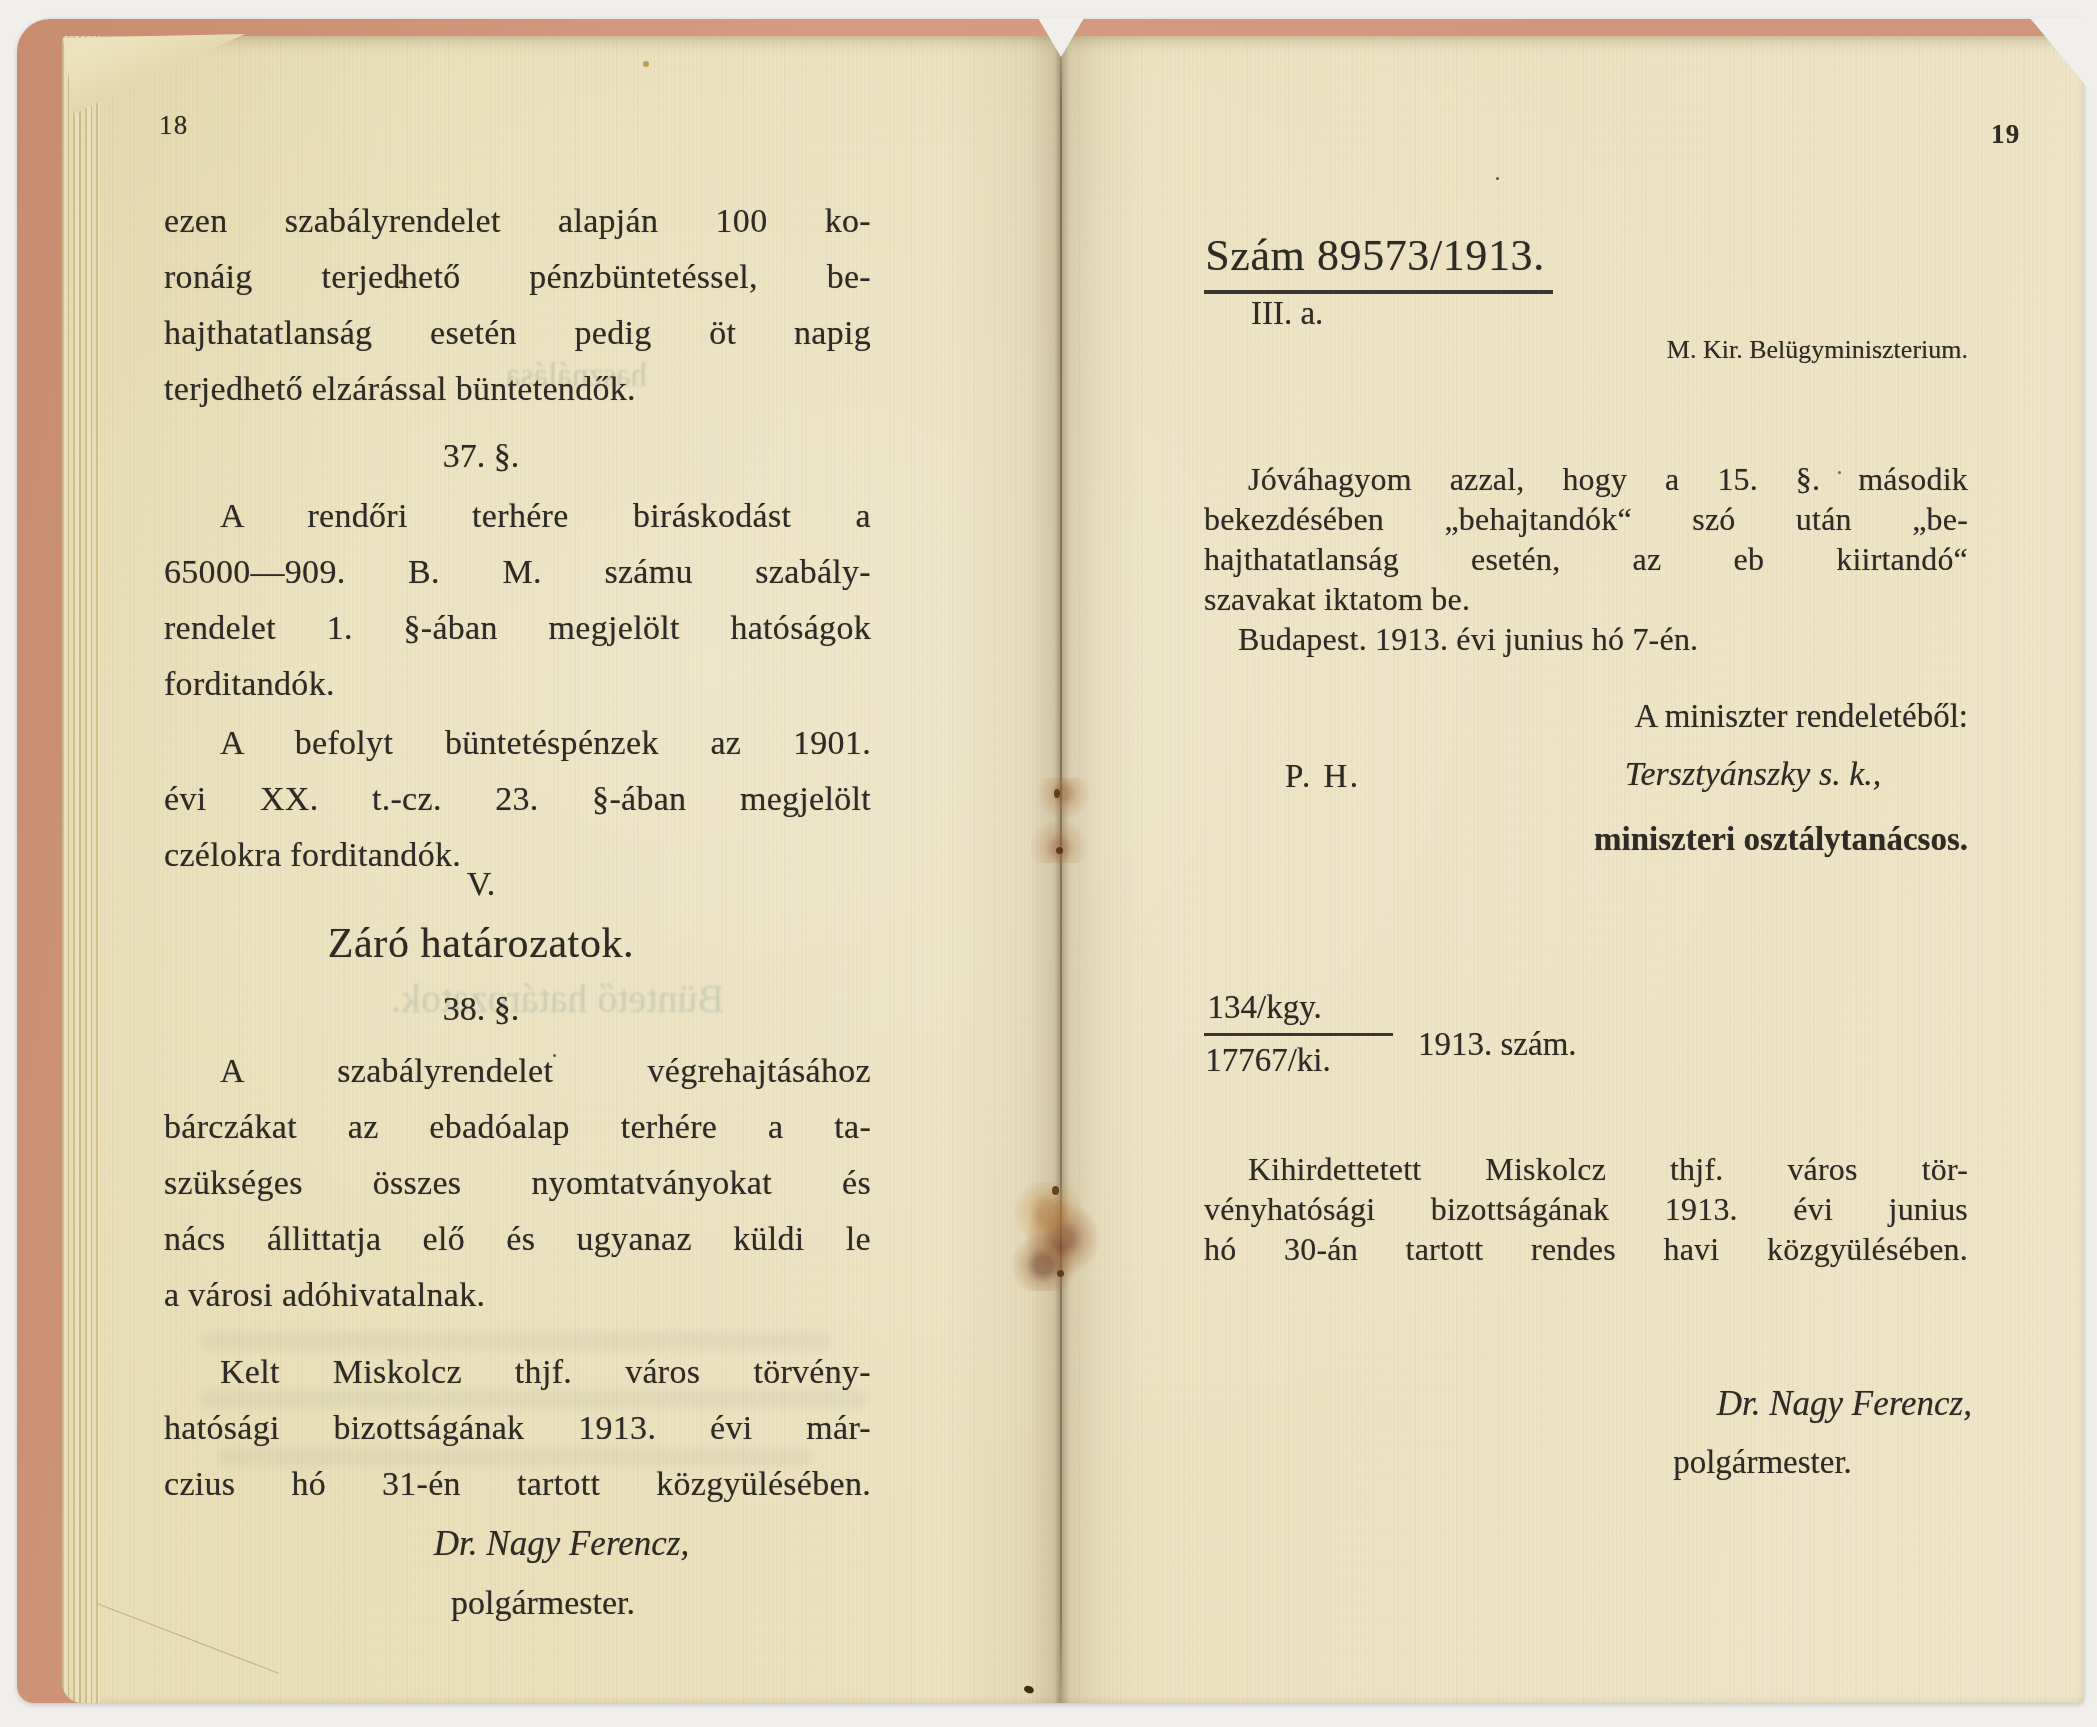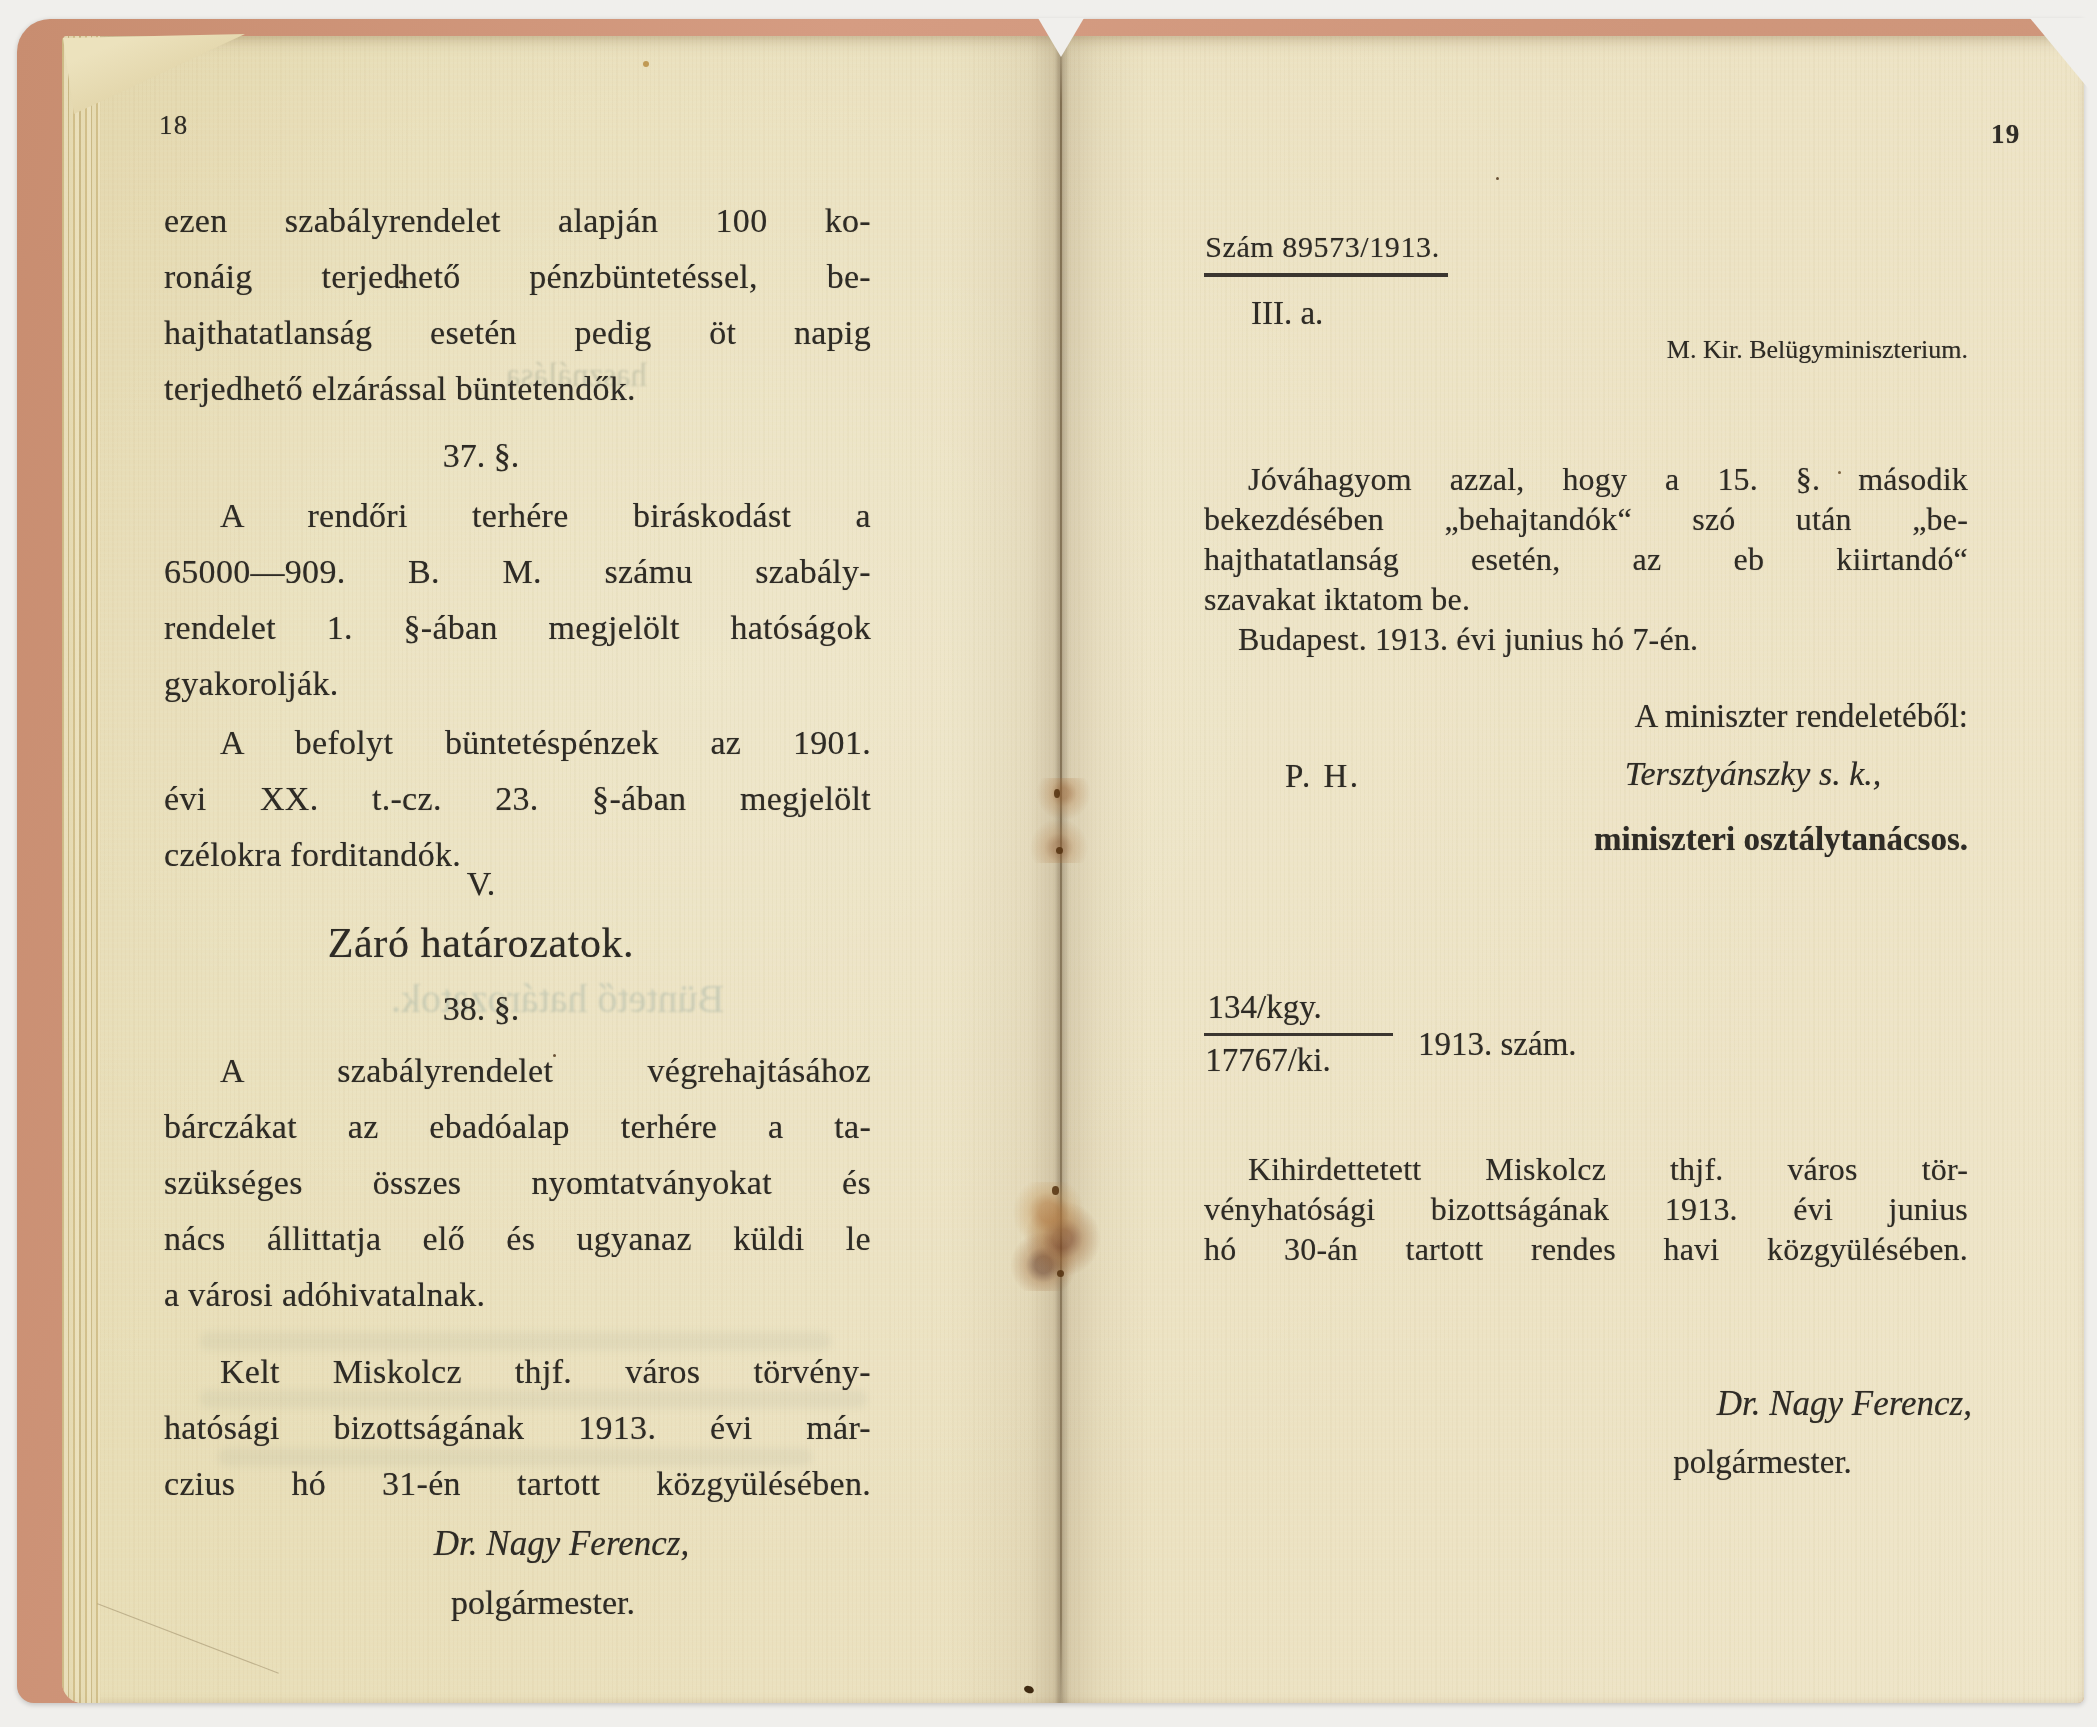--- a/index.html
+++ b/index.html
@@ -97,21 +97,21 @@
   .pgR .ln{font-size:32px;line-height:40px;letter-spacing:0.2px;}
   .jl{text-align:justify;text-align-last:justify;}
   .ll{text-align:justify;text-align-last:left;}
   .indL{text-indent:56px;}
   .indR{text-indent:44px;}
   .hc{text-align:center;}
   .pagenum{font-size:27px;letter-spacing:1.2px;}
   .h-sec{font-size:34px;line-height:56px;}
   .h-title{font-size:42px;line-height:61px;letter-spacing:0.6px;}
   .it{font-style:italic;}
-  .docnum{font-size:30px;letter-spacing:0.6px;border-bottom:4.2px solid #3b3630;padding:0 8.5px 8.5px 1.2px;display:inline-block;}
+  .docnum{font-size:44px;letter-spacing:0.6px;border-bottom:4.2px solid #3b3630;padding:0 8.5px 8.5px 1.2px;display:inline-block;}
   .frac-top{font-size:33px;padding:0 16px 7.3px 3.6px;border-bottom:3.6px solid #3b3630;min-width:169px;}
   .frac-bot{font-size:33px;padding:6px 0 0 1.2px;}
 </style>
 </head>
 <body>
 
 <div class="book"></div>
 
 <div class="paper">
   <div class="stack-edges"></div>
@@ -150,21 +150,21 @@
       <div class="ln jl">hajthatatlanság esetén pedig öt napig</div>
       <div class="ln ll">terjedhető elzárással büntetendők.</div>
     </div>
 
     <div class="blk h-sec hc" style="left:164px;top:428px;width:634px;">37. §.</div>
 
     <div class="blk" style="left:164px;top:488px;width:707px;">
       <div class="ln jl indL">A rendőri terhére biráskodást a</div>
       <div class="ln jl">65000—909. B. M. számu szabály-</div>
       <div class="ln jl">rendelet 1. §-ában megjelölt hatóságok</div>
-      <div class="ln ll">gyakorolják.</div>
+      <div class="ln ll">forditandók.</div>
     </div>
 
     <div class="blk" style="left:164px;top:715px;width:707px;">
       <div class="ln jl indL">A befolyt büntetéspénzek az 1901.</div>
       <div class="ln jl">évi XX. t.-cz. 23. §-ában megjelölt</div>
       <div class="ln ll">czélokra forditandók.</div>
     </div>
 
     <div class="blk h-sec hc" style="left:164px;top:856px;width:634px;">V.</div>
     <div class="blk h-title hc" style="left:164px;top:913px;width:634px;">Záró határozatok.</div>

